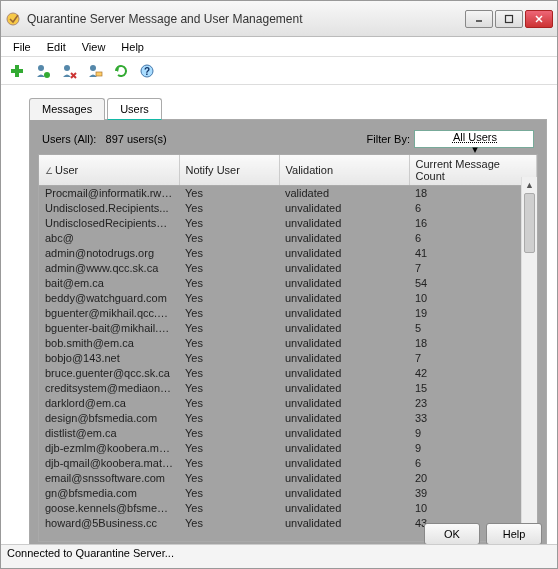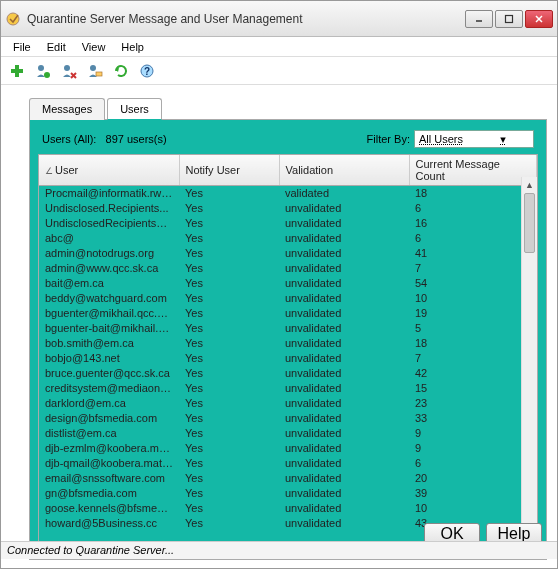--- a/index.html
+++ b/index.html
@@ -11,36 +11,36 @@
 .winbtn { width: 28px; height: 18px; border: 1px solid #888; background: linear-gradient(to bottom,#f5f5f5,#ddd); display: flex; align-items: center; justify-content: center; font-size: 10px; border-radius: 2px; margin-left: 2px; cursor: pointer;}
 .winbtn.close { background: linear-gradient(to bottom,#e67,#c33); color:#fff; border-color:#a22;}
 .menubar { height: 20px; display: flex; align-items: center; padding: 0 4px; border-bottom: 1px solid #ddd; }
 .menuitem { padding: 2px 8px; cursor: pointer; }
 .toolbar { height: 28px; display: flex; align-items: center; padding: 2px 6px; border-bottom: 1px solid #ddd; gap: 6px;}
 .tbtn { width: 20px; height: 20px; display: inline-flex; align-items: center; justify-content: center; cursor: pointer; border-radius: 2px;}
 .content { padding: 6px 10px 4px 28px; }
 .tabstrip { display: flex; border-bottom: 1px solid #aaa; position: relative; margin-top: 6px;}
 .tab { padding: 4px 12px; border: 1px solid #aaa; border-bottom: none; background: #f3f3f3; font-size: 11px; cursor: pointer; position: relative; top: 1px; border-radius: 3px 3px 0 0; margin-right: 2px;}
 .tab.active { background: #fff; font-weight: normal; top: 1px; border-bottom: 1px solid #14b8a6;}
-.panel { border: 1px solid #aaa; border-top: none; padding: 10px 8px 8px 8px; height: 440px; position: relative; background:#14b8a6;}
+.panel { border: 1px solid #aaa; border-top: none; padding: 10px 8px 8px 8px; height: 440px; position: relative; background:#a3a3a3;}
 .filterrow { display: flex; align-items: center; justify-content: space-between; margin-bottom: 6px; padding: 0 4px;}
 .filterrow .left {}
 .filterrow .right { display: flex; align-items: center; gap: 4px;}
-.combo { display:inline-flex; align-items:center; border:1px solid #7a9; background:#fff; height:18px; width:120px; padding:0 2px 0 4px; font-size:11px; cursor:pointer;}
+.combo { display:inline-flex; align-items:center; border:1px solid #7a9; background:#fff; height:18px; width:120px; padding:0 2px 0 4px; font-size:11px; cursor:pointer;flex-direction:column;}
 .combo span { flex:1; text-decoration: underline dotted;}
 .combo .cv { width:12px; text-align:center; }
 .tablewrap { border: 1px solid #aaa; height: 388px; overflow: hidden; position: relative;}
 table { width: 100%; border-collapse: collapse; table-layout: fixed; font-size: 11px; color:#222;}
 thead th { background: linear-gradient(to bottom,#fafafa,#e7e7e7); border-right: 1px solid #ccc; border-bottom: 1px solid #aaa; text-align: left; padding: 3px 6px; font-weight: normal; position: sticky; top: 0;}
 tbody td { padding: 1px 6px; white-space: nowrap; overflow: hidden; text-overflow: ellipsis;}
 tbody tr { height: 15px;}
 .sortmark { display:inline-block; width:8px; font-size:9px; color:#666; margin-right:2px;}
 .footerbtns { position: absolute; right: 16px; bottom: 24px; display: flex; gap: 6px;}
-.btn { min-width: 56px; height: 22px; border: 1px solid #888; background: linear-gradient(to bottom,#fafafa,#e3e3e3); border-radius: 3px; font-size: 16px; cursor: pointer; padding: 0 10px;}
-.statusbar { position: absolute; left: 1px; right: 1px; bottom: 10px; height: 18px; border-top: 1px solid #ccc; background:#f4f4f4; padding: 2px 6px; font-size: 11px; font-style: italic;}
+.btn { min-width: 56px; height: 22px; border: 1px solid #888; background: linear-gradient(to bottom,#fafafa,#e3e3e3); border-radius: 3px; font-size: 11px; cursor: pointer; padding: 0 10px;}
+.statusbar { position: absolute; left: 1px; right: 1px; bottom: 1px; height: 24px; border-top: 1px solid #ccc; background:#f4f4f4; padding: 2px 6px; font-size: 11px;}
 .scrollbar { position:absolute; top:22px; right:0; bottom:0; width:16px; background:#f0f0f0; border-left:1px solid #ddd;}
 .scrollbar .arrow{height:16px; display:flex;align-items:center;justify-content:center;font-size:9px;color:#555;cursor:pointer;}
 .scrollbar .thumb{position:absolute; top:16px; left:2px; right:2px; height:60px; background:#cfcfcf; border:1px solid #aaa; border-radius:2px; cursor:pointer;}
 .scrollbar .arrow.down{position:absolute;bottom:0;left:0;right:0;}
 </style>
 </head>
 <body>
 
 <div class="titlebar">
   <span class="app-icon">

